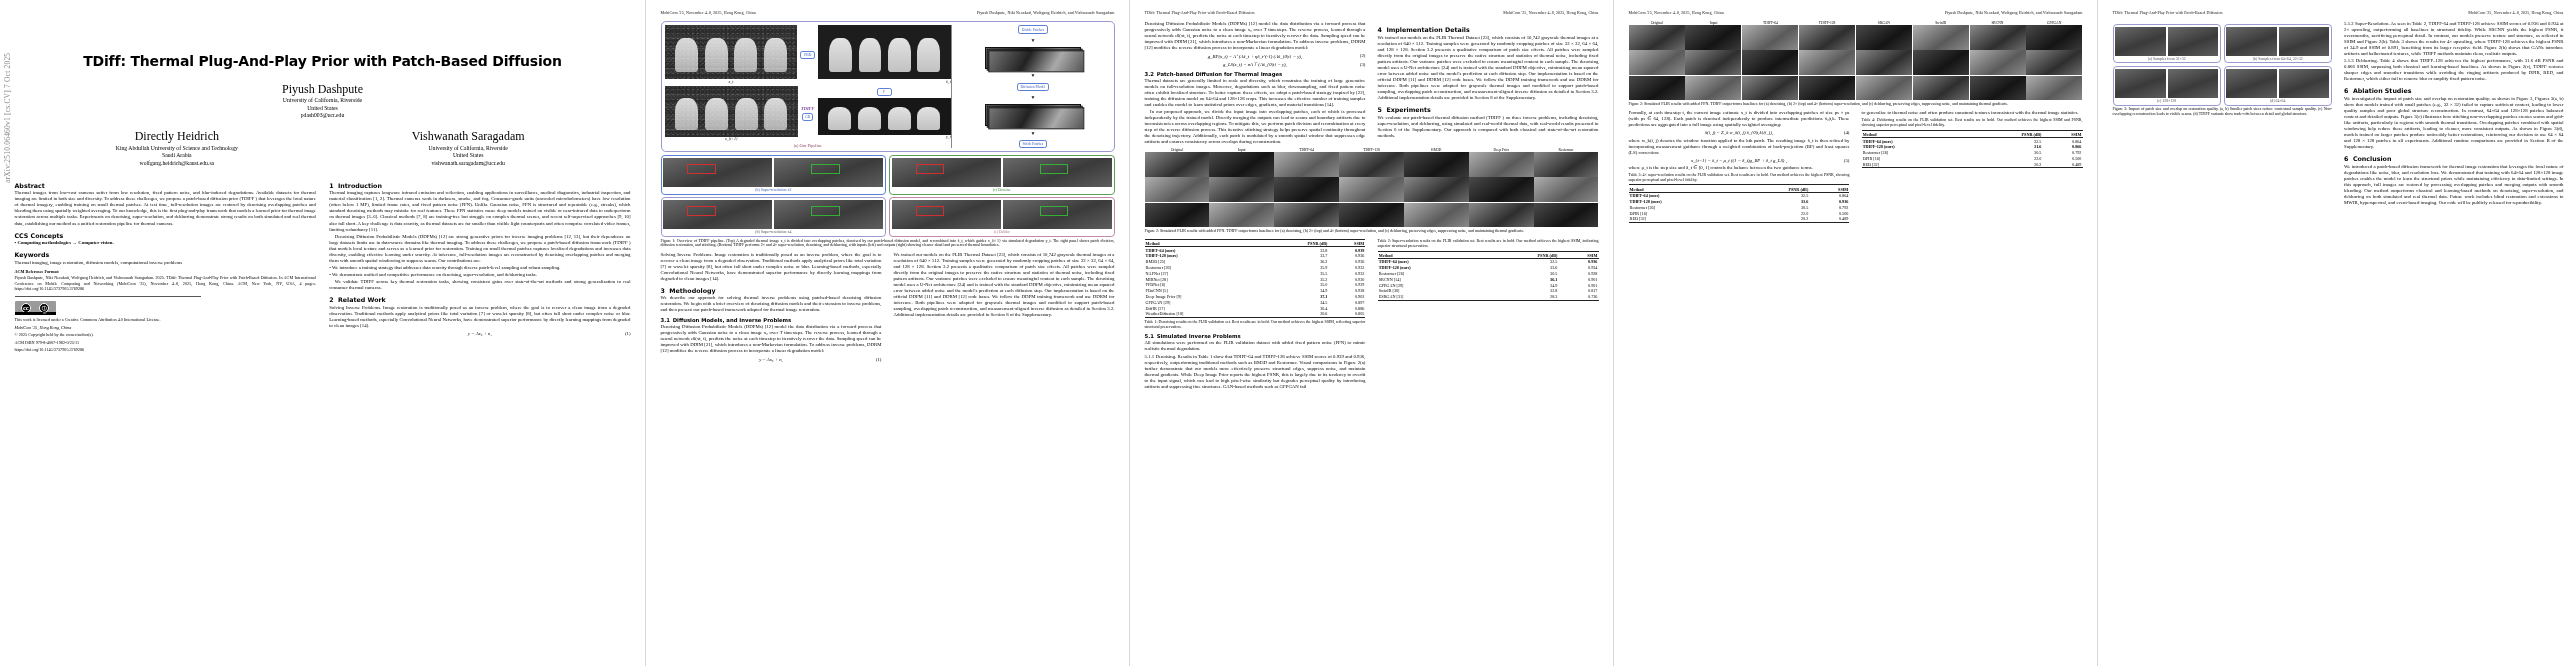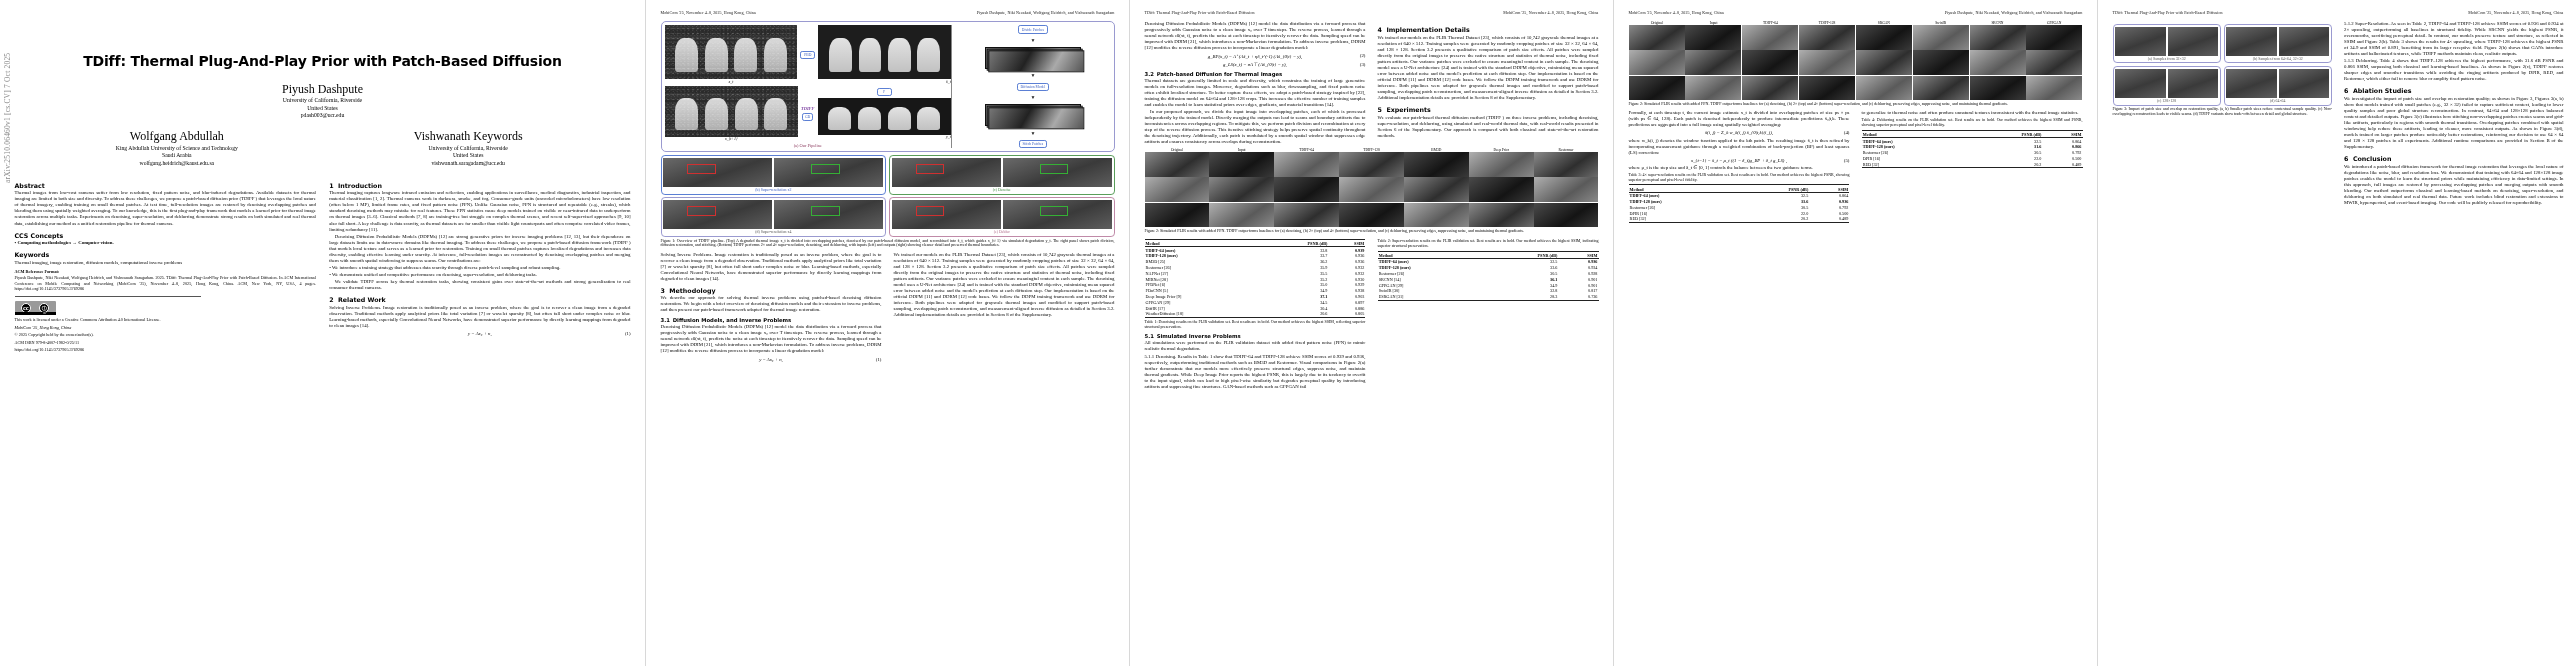--- a/index.html
+++ b/index.html
@@ -178,27 +178,27 @@
     <div class="authors">
       <div class="author">
         <div class="nm">Piyush Dashpute</div>
         <div class="af">University of California, Riverside</div>
         <div class="af">United States</div>
         <div class="em">pdash003@ucr.edu</div>
       </div>
     </div>
     <div class="authors">
       <div class="author">
-        <div class="nm">Wolfgang Abdullah</div>
+        <div class="nm">Directly Heidrich</div>
         <div class="af">King Abdullah University of Science and Technology</div>
         <div class="af">Saudi Arabia</div>
         <div class="em">wolfgang.heidrich@kaust.edu.sa</div>
       </div>
       <div class="author">
-        <div class="nm">Vishwanath Keywords</div>
+        <div class="nm">Vishwanath Saragadam</div>
         <div class="af">University of California, Riverside</div>
         <div class="af">United States</div>
         <div class="em">vishwanath.saragadam@ucr.edu</div>
       </div>
     </div>
 
     <div class="cols2">
       <div class="col">
         <h2 class="sec">Abstract</h2>
         <p class="body noind">Thermal images from low-cost cameras suffer from low resolution, fixed pattern noise, and blur-induced degradations. Available datasets for thermal imaging are limited in both size and diversity. To address these challenges, we propose a patch-based diffusion prior (TDIFF ) that leverages the local nature of thermal imagery, enabling training on small thermal patches. At test time, full-resolution images are restored by denoising overlapping patches and blending them using spatially weighted averaging. To our knowledge, this is the first plug-and-play framework that models a learned prior for thermal image restoration across multiple tasks. Experiments on denoising, super-resolution, and deblurring demonstrate strong results on both simulated and real thermal data, establishing our method as a unified restoration pipeline for thermal cameras.</p>

